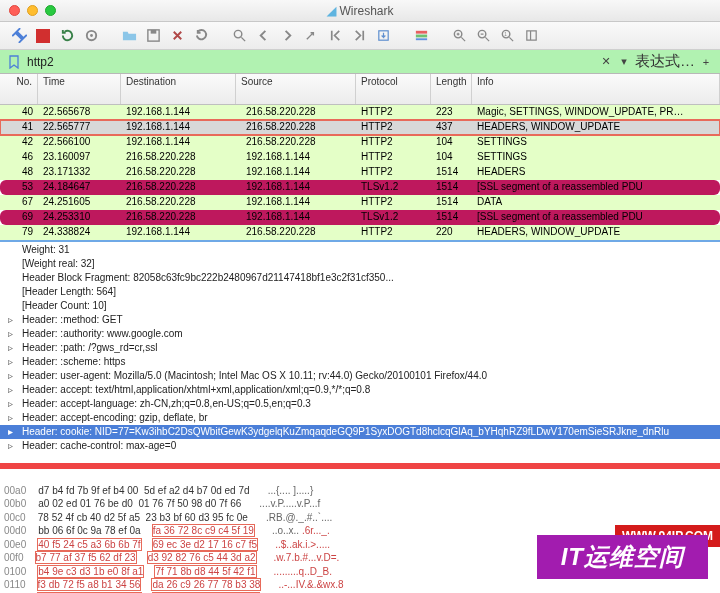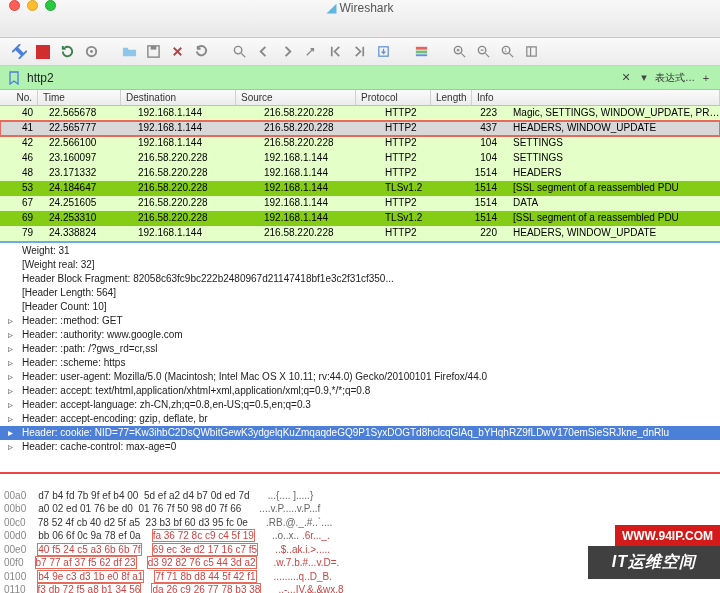--- a/index.html
+++ b/index.html
@@ -1,19 +1,19 @@
 <!DOCTYPE html>
 <html><head>
 <meta charset="utf-8">
 <style>
 * { margin:0; padding:0; box-sizing:border-box; font-family:"Lucida Grande","Helvetica Neue",Arial,sans-serif; }
 body { width:720px; height:593px; background:#f0f0f0; overflow:hidden; position:relative; font-size:11px; }
 
 
-.titlebar { height:38px; background:linear-gradient(#f8f8f8,#e8e8e8); display:flex; border-bottom:1px solid #c8c8c8; position:relative; }
+.titlebar { height:22px; background:linear-gradient(#f8f8f8,#e8e8e8); display:flex; align-items:center; border-bottom:1px solid #c8c8c8; position:relative; }
 .tl-btns { display:flex; gap:7px; margin-left:9px; }
 .tl-btn { width:11px; height:11px; border-radius:50%; }
 .tl-close { background:#ff5f57; border:1px solid #e04840; }
 .tl-min { background:#ffbd2e; border:1px solid #e0a020; }
 .tl-max { background:#28c940; border:1px solid #20a830; }
 .title-wrap { position:absolute; left:0; right:0; text-align:center; pointer-events:none; }
 .title-wrap .logo { color:#5fb4e0; font-size:13px; }
 .title { color:#555; font-size:12px; }
 
 
@@ -22,53 +22,53 @@
 .tb-sep { width:10px; }
 .tb-btn { width:20px; height:20px; display:flex; align-items:center; justify-content:center; color:#606060; border:1px solid transparent; border-radius:2px; }
 .tb-btn svg { width:15px; height:15px; }
 .tb-stop { width:14px; height:14px; background:#d12f2f; }
 .tb-spacer { flex:1; }
 
 
 .filterbar { height:24px; background:#b1f2b1; display:flex; align-items:center; padding:0 5px; border-bottom:1px solid #b8b8b8; }
 .filter-inp { flex:1; height:18px; background:transparent; border:none; outline:none; font-size:12px; padding:0 4px; color:#222; }
 .fb-icon { width:18px; height:18px; display:flex; align-items:center; justify-content:center; color:#444; }
-.fb-txt { font-size:10px; color:#333; padding:0 2px; }
-
-
-.pl-hdr { height:16px; background:linear-gradient(#fbfbfb,#ececec); display:flex; border-bottom:1px solid #bfbfbf; }
+.fb-txt { font-size:15px; color:#333; padding:0 2px; }
+
+
+.pl-hdr { height:31px; background:linear-gradient(#fbfbfb,#ececec); display:flex; border-bottom:1px solid #bfbfbf; }
 .pl-hdr .c { border-right:1px solid #d0d0d0; padding:2px 5px; font-size:10px; color:#333; overflow:hidden; white-space:nowrap; }
 
 
 .pl-body { background:#fff; position:relative; }
-.pl-row { display:flex; height:15px; font-size:10px; font-family:Menlo,Monaco,monospace; white-space:nowrap;gap:6px; }
+.pl-row { display:flex; height:15px; font-size:10px; font-family:Menlo,Monaco,monospace; white-space:nowrap; }
 .pl-row .c { padding:1px 5px; overflow:hidden; }
-.c-no{width:38px;text-align:right;} .c-time{width:83px;} .c-src{width:120px;} .c-dst{width:115px;} .c-proto{width:75px;} .c-len{width:41px;text-align:right;} .c-info{flex:1;}
+.c-no{width:38px;text-align:right;} .c-time{width:83px;} .c-src{width:120px;} .c-dst{width:115px;} .c-proto{width:75px;} .c-len{width:41px;} .c-info{flex:1;}
 .col-green { background:#e4ffc7; }
-.col-purple { background:#84cc16; }
+.col-purple { background:#be185d;border-radius:6px; }
 .sel-row { outline:2px solid #e86a5a; outline-offset:-1px; background:#d8d8d8 !important; }
 .pl-scrollfade { border-bottom:2px solid #6fa9e6; }
 
 
-.details { background:#fff; font-family:Menlo,Monaco,monospace; font-size:10px; line-height:14px; padding:1px 0 18px 0; border-bottom:2px solid #ef4444; overflow:hidden; }
+.details { background:#fff; font-family:Menlo,Monaco,monospace; font-size:10px; line-height:14px; padding:1px 0 10px 0; border-bottom:6px solid #ef4444; overflow:hidden; }
 .details .ln { padding:0 0 0 22px; white-space:pre; color:#222; }
 .details .ln.ar::before { content:'▹'; position:absolute; margin-left:-14px; color:#666; }
 .details .hl { background:#4b7fd8; color:#fff; display:block; }
 .details .ar-hl::before { content:'▸'; position:absolute; margin-left:-14px; color:#fff; }
 
 
 .hex { background:#fff; font-family:Menlo,Monaco,monospace; font-size:10px; line-height:13.5px; padding:1px 4px; white-space:pre; color:#333; position:relative; }
 .hex .off { color:#888;text-align:center; }
 .hex .hl { color:#c44; outline:1px solid #e86a5a; }
 .hex .ascii { color:#666; }
 .hex .ascii-hl { color:#c44; }
 
 
 .wm1 { position:absolute; right:0; bottom:46px; background:#d41b1b; color:#fff; font-weight:700; font-size:12px; padding:4px 7px; font-family:Arial; }
-.wm2 { position:absolute; right:0; bottom:14px; background:#404040; color:#fff; font-weight:700; font-size:16px; padding:6px 24px; font-family:Arial; letter-spacing:1px; font-style:italic; }
+.wm2 { position:absolute; right:12px; bottom:14px; background:#a21caf; color:#fff; font-weight:700; font-size:24px; padding:6px 24px; font-family:Arial; letter-spacing:1px; font-style:italic; }
 </style>
 </head>
 <body>
 
 <div class="titlebar">
   <div class="tl-btns">
     <div class="tl-btn tl-close"></div>
     <div class="tl-btn tl-min"></div>
     <div class="tl-btn tl-max"></div>
   </div>

